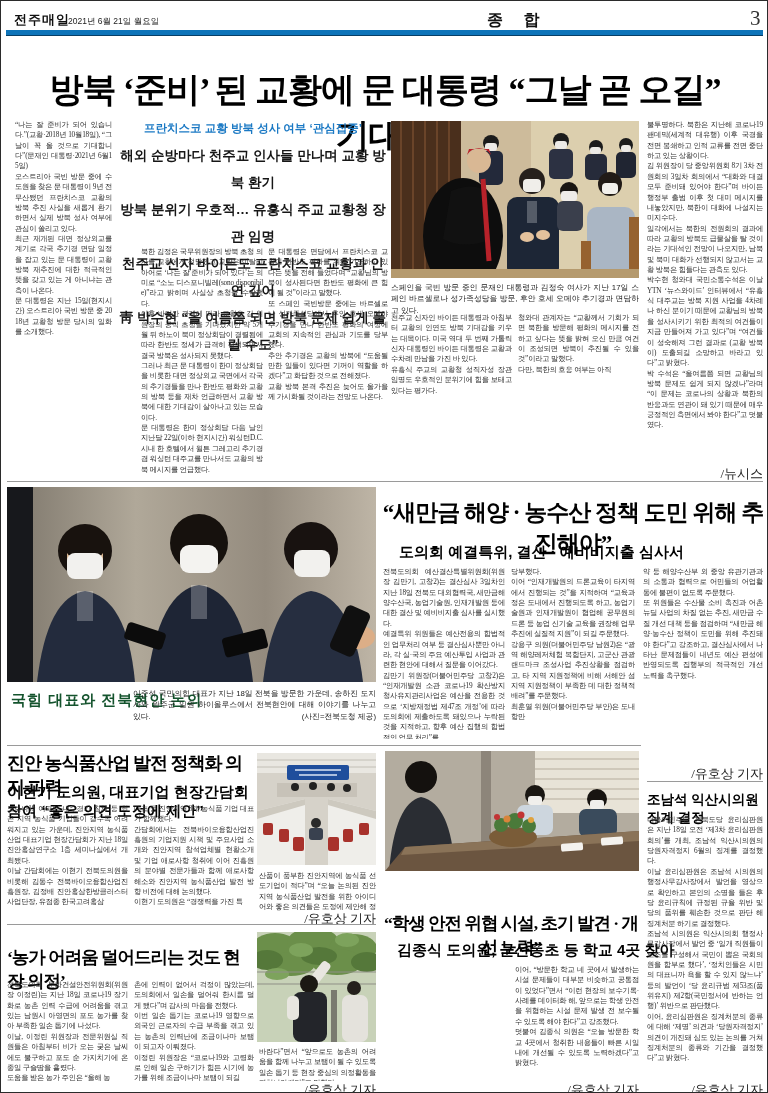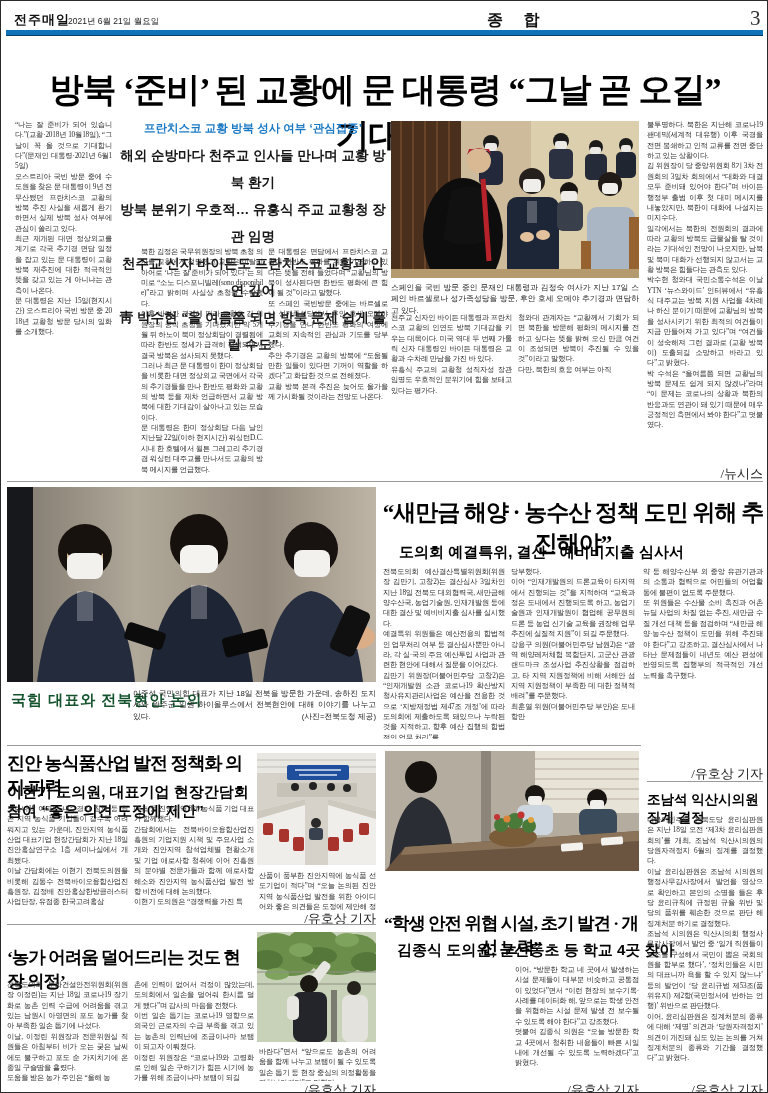--- a/index.html
+++ b/index.html
@@ -126,21 +126,21 @@
       <rect x="196" y="86" width="48" height="71" rx="10" fill="#aab6c4"></rect>
       <circle cx="219" cy="63" r="12" fill="#211b17"></circle>
       <rect x="211" y="62" width="16" height="11" rx="4" fill="#f2f0ec"></rect>
       <rect x="238" y="96" width="10" height="61" fill="#96622f"></rect>
       <rect x="190" y="120" width="10" height="37" fill="#96622f"></rect>
     </g>
     <rect y="148" width="248" height="9" fill="#b59a6e"></rect>
   </svg>
   <div class="abs cap" style="left:390px;top:281px;width:248px;">스페인을 국빈 방문 중인 문재인 대통령과 김정숙 여사가 지난 17일 스페인 바르셀로나 성가족성당을 방문, 후안 호세 오메야 추기경과 면담하고 있다.</div>
 
-  <div class="abs bt" style="left:390px;top:312px;width:121px;height:163px;">천주교 신자인 바이든 대통령과 프란치스코 교황의 인연도 방북 기대감을 키우는 대목이다. 미국 역대 두 번째 가톨릭 신자 대통령인 바이든 대통령은 교황과 수차례 만남을 가진 바 있다.
+  <div class="abs bt" style="left:390px;top:312px;width:121px;height:163px;">천주교 신자인 바이든 대통령과 아침부터 교황의 인연도 방북 기대감을 키우는 대목이다. 미국 역대 두 번째 가톨릭 신자 대통령인 바이든 대통령은 교황과 수차례 만남을 가진 바 있다.
 유흥식 주교의 교황청 성직자성 장관 임명도 우호적인 분위기에 힘을 보태고 있다는 평가다.</div>
   <div class="abs bt" style="left:517px;top:312px;width:121px;height:163px;">청와대 관계자는 “교황께서 기회가 되면 북한을 방문해 평화의 메시지를 전하고 싶다는 뜻을 밝혀 오신 만큼 여건이 조성되면 방북이 추진될 수 있을 것”이라고 말했다.
 다만, 북한의 호응 여부는 아직</div>
   <div class="abs bt" style="left:646px;top:119px;width:116px;height:344px;">불투명하다. 북한은 지난해 코로나19 팬데믹(세계적 대유행) 이후 국경을 전면 봉쇄하고 인적 교류를 전면 중단하고 있는 상황이다.
 김 위원장이 당 중앙위원회 8기 3차 전원회의 3일차 회의에서 “대화와 대결 모두 준비돼 있어야 한다”며 바이든 행정부 출범 이후 첫 대미 메시지를 내놓았지만, 북한이 대화에 나설지는 미지수다.
 일각에서는 북한의 전원회의 결과에 따라 교황의 방북도 급물살을 탈 것이라는 기대석인 전망이 나오지만, 남북 및 북미 대화가 선행되지 않고서는 교황 방북은 힘들다는 관측도 있다.
 박수현 청와대 국민소통수석은 이날 YTN ‘뉴스와이드’ 인터뷰에서 “유흥식 대주교는 방북 지원 사업을 4차례나 하신 분이기 때문에 교황님의 방북을 성사시키기 위한 최적의 여건들이 지금 만들어져 가고 있다”며 “여건들이 성숙해져 그런 결과로 (교황 방북이) 도출되길 소망하고 바라고 있다”고 밝혔다.
 박 수석은 “올여름쯤 되면 교황님의 방북 문제도 쉽게 되지 않겠나”라며 “이 문제는 코로나의 상황과 북한의 반응과도 연관이 돼 있기 때문에 매우 긍정적인 측면에서 봐야 한다”고 덧붙였다.</div>
   <div class="abs byline" style="left:646px;top:464px;width:116px;">/뉴시스</div>
 

